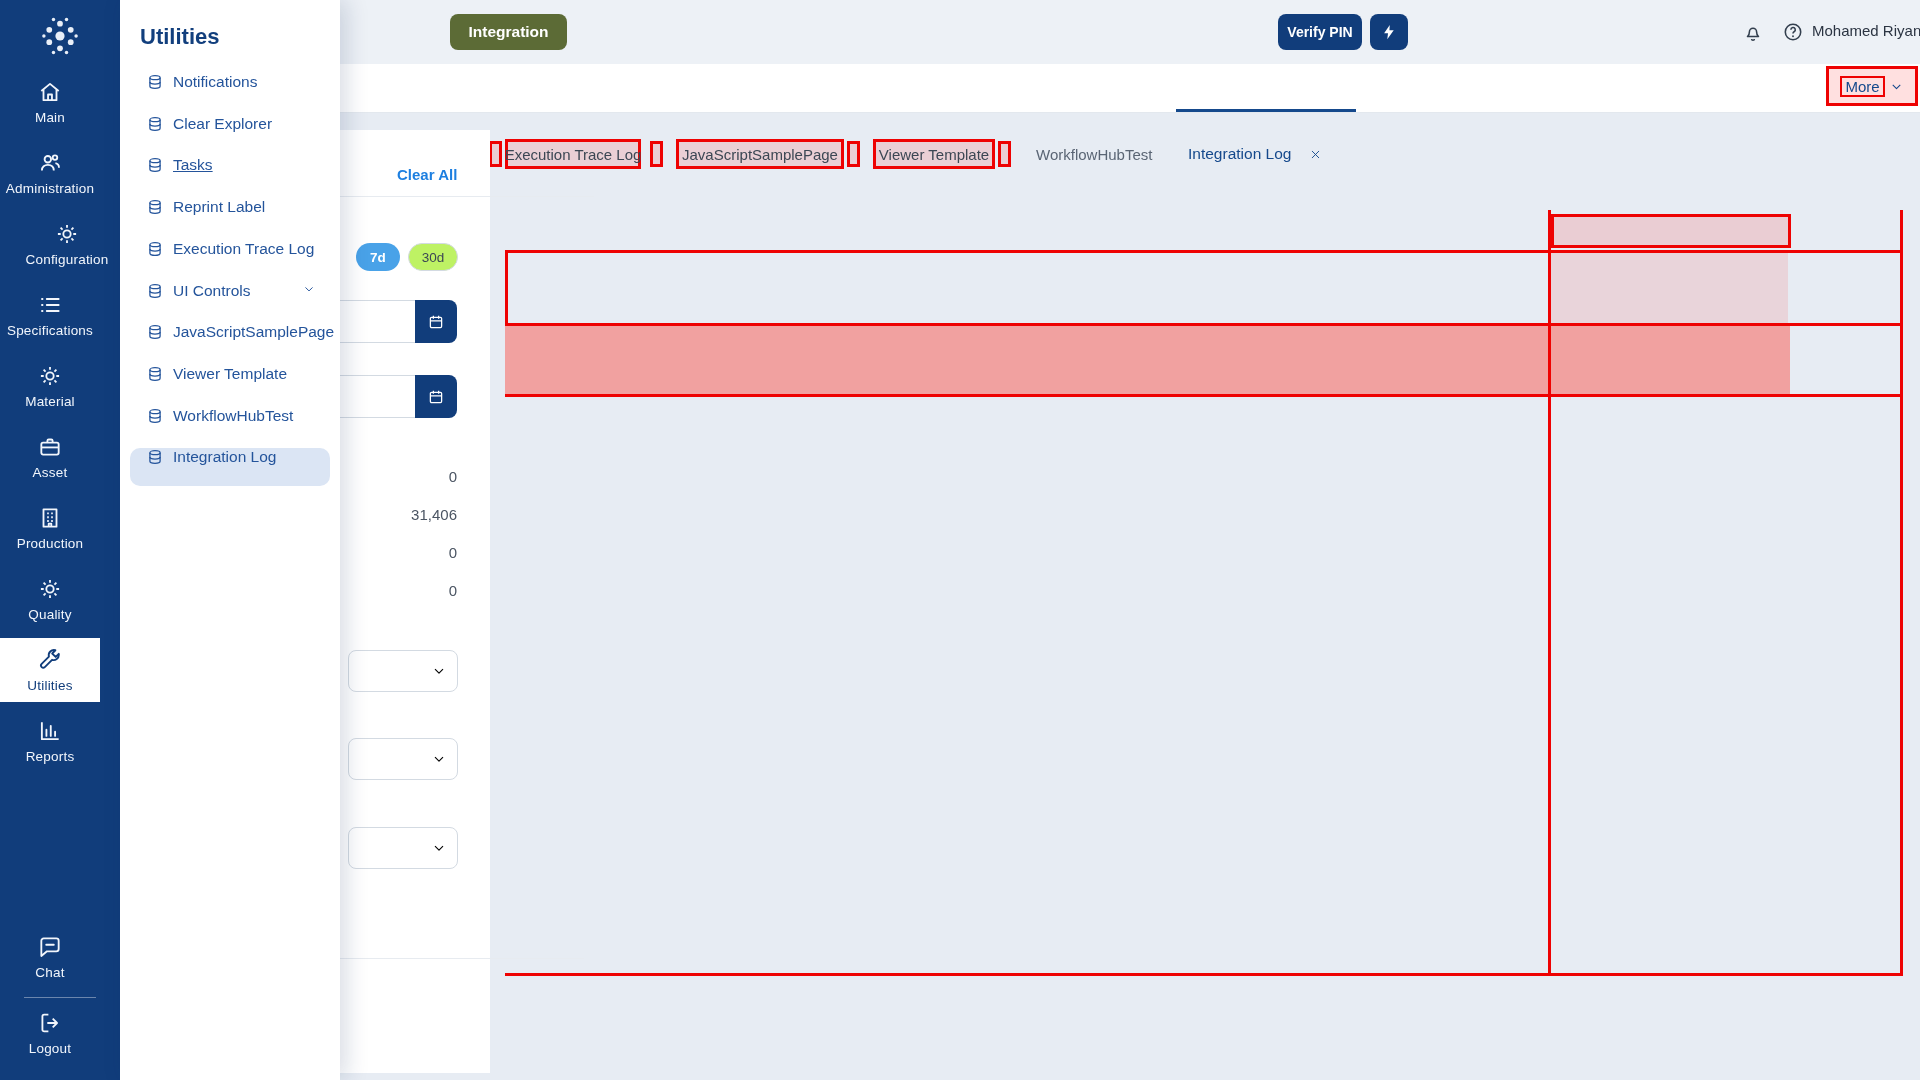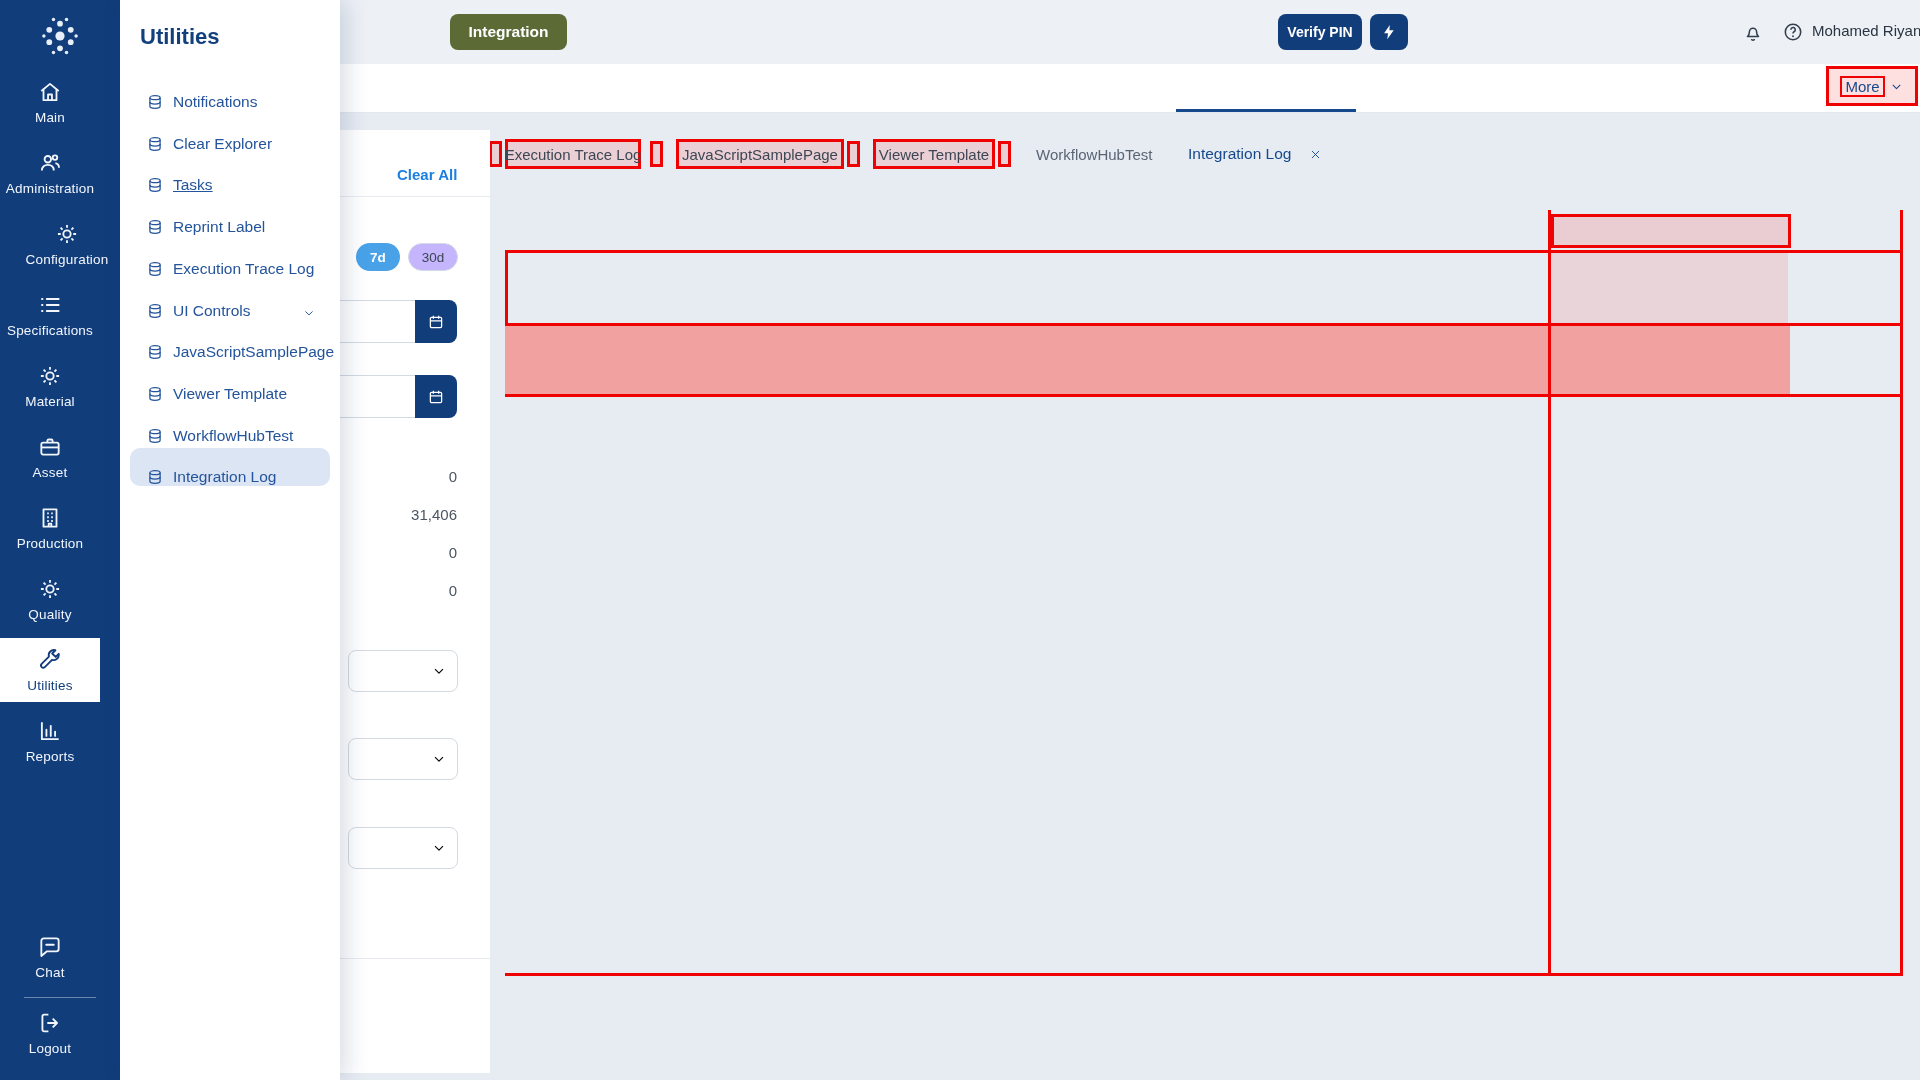--- a/index.html
+++ b/index.html
@@ -12,21 +12,21 @@
   
   #sidebar { left:0; top:0; width:120px; height:1080px; background:#113d7b; z-index:30; }
   .side-item { position:absolute; left:0; width:100px; height:64px; display:flex; flex-direction:column; align-items:center; justify-content:center; gap:5px; color:#f2f6fc; cursor:pointer; }
   .side-item .lbl { font-size:13.5px; letter-spacing:.2px; }
   .side-item.active { background:#ffffff; color:#113d7b; }
   #side-divider { left:24px; width:72px; height:1px; background:rgba(255,255,255,.38); }
 
   
   #flyout { left:120px; top:0; width:220px; height:1080px; background:#ffffff; z-index:50; box-shadow:6px 0 22px rgba(15,40,85,.16); }
   #flyout-title { position:absolute; left:20px; top:24px; font-size:22px; font-weight:bold; color:#123f7d; }
-  .fly-item { position:absolute; left:10px; width:200px; height:38px; display:flex; align-items:flex-end; gap:9px; padding-left:16px; color:#24549b; font-size:15.5px; cursor:pointer; border-radius:10px; }
+  .fly-item { position:absolute; left:10px; width:200px; height:38px; display:flex; align-items:flex-start; gap:9px; padding-left:16px; color:#24549b; font-size:15.5px; cursor:pointer; border-radius:10px; }
   .fly-item.active { background:#dbe5f4; }
   .fly-item .chev { margin-left:auto; margin-right:14px; }
 
   
   #header { left:120px; top:0; width:1800px; height:64px; background:#edf1f6; z-index:10; }
   #env-badge { left:330px; top:14px; width:117px; height:36px; background:#5c6b36; border-radius:8px; color:#fff; font-weight:bold; font-size:15.5px; display:flex; align-items:center; justify-content:center; }
   #verify-pin { left:1158px; top:14px; width:84px; height:36px; background:#113d7b; border-radius:8px; color:#fff; font-size:14px; font-weight:bold; display:flex; align-items:center; justify-content:center; cursor:pointer; }
   #bolt-btn { left:1250px; top:14px; width:38px; height:36px; background:#113d7b; border-radius:8px; color:#fff; display:flex; align-items:center; justify-content:center; cursor:pointer; }
   #menu-search { left:1298px; top:12px; width:304px; height:40px; background:#fff; border:1px solid #d9dee6; border-radius:10px; display:flex; align-items:center; padding:0 12px; gap:8px; }
   #menu-search input { border:none; outline:none; flex:1; font-size:15px; color:#333; background:transparent; font-family:inherit; }
@@ -42,21 +42,21 @@
   #tab-active { position:absolute; left:1188px; top:75px; height:30px; display:flex; align-items:center; gap:18px; color:#15498c; font-size:15.5px; cursor:pointer; }
   #tab-underline { left:1176px; top:109px; width:180px; height:3px; background:#15498c; }
   #more-box { left:1826px; top:66px; width:92px; height:40px; border:3px solid #ee0202; background:rgba(255,0,0,.12); display:flex; align-items:center; justify-content:center; gap:4px; cursor:pointer; }
   #more-label { border:2px solid #ee0202; padding:0 3px; color:#15498c; font-size:15px; }
 
   
   #filter-panel { left:120px; top:130px; width:370px; height:943px; background:#fff; z-index:20; }
   #clear-all { position:absolute; left:277px; top:36px; color:#1d7fe0; font-weight:bold; font-size:15px; cursor:pointer; }
   .fp-divider { position:absolute; left:220px; width:254px; height:1px; background:#e7ebf0; }
   #range-7d { position:absolute; left:236px; top:113px; width:44px; height:28px; border-radius:14px; background:#49a2e8; color:#fff; font-size:13.5px; font-weight:bold; display:flex; align-items:center; justify-content:center; cursor:pointer; }
-  #range-30d { position:absolute; left:288px; top:113px; width:50px; height:28px; border-radius:14px; background:#c4b5fd; border:1px solid #d3dae2; color:#3c4754; font-size:13.5px; display:flex; align-items:center; justify-content:center; cursor:pointer; }
+  #range-30d { position:absolute; left:288px; top:113px; width:50px; height:28px; border-radius:14px; background:#bef264; border:1px solid #d3dae2; color:#3c4754; font-size:13.5px; display:flex; align-items:center; justify-content:center; cursor:pointer; }
   .date-row { position:absolute; left:200px; width:137px; height:43px; display:flex; }
   .date-input { flex:1; border:1px solid #d3dae2; border-right:none; border-radius:8px 0 0 8px; background:#fff; }
   .date-btn { width:42px; background:#113d7b; border-radius:0 8px 8px 0; color:#fff; display:flex; align-items:center; justify-content:center; cursor:pointer; }
   .fp-count { position:absolute; right:33px; font-size:15px; color:#4b5563; text-align:right; }
   .fp-select { position:absolute; left:228px; width:110px; height:42px; border:1px solid #d3dae2; border-radius:8px; background:#fff; display:flex; align-items:center; justify-content:flex-end; padding-right:10px; color:#44506', cursor:pointer; }
   .fp-select { color:#44506e; cursor:pointer; }
   #fp-scroll { position:absolute; left:369px; top:453px; width:5px; height:22px; background:#55a9ea; border-radius:3px; }
   #results-btn { position:absolute; left:120px; top:855px; width:218px; height:43px; background:#113d7b; border-radius:8px; color:#fff; font-size:15px; font-weight:bold; display:flex; align-items:center; justify-content:center; cursor:pointer; }
 
   /* ---------- Main card ---------- */

